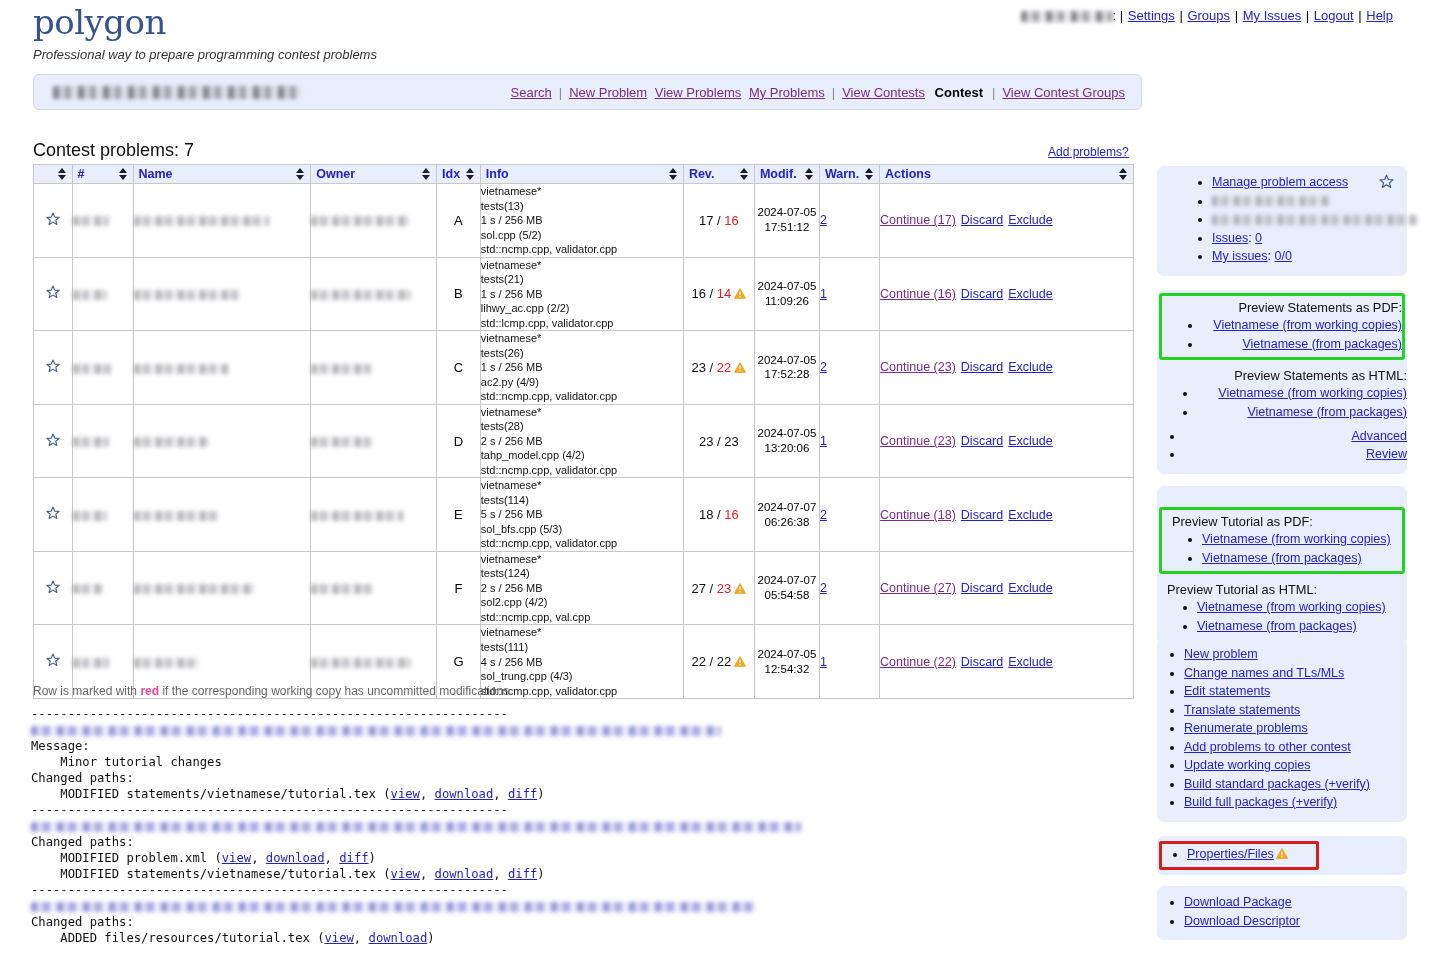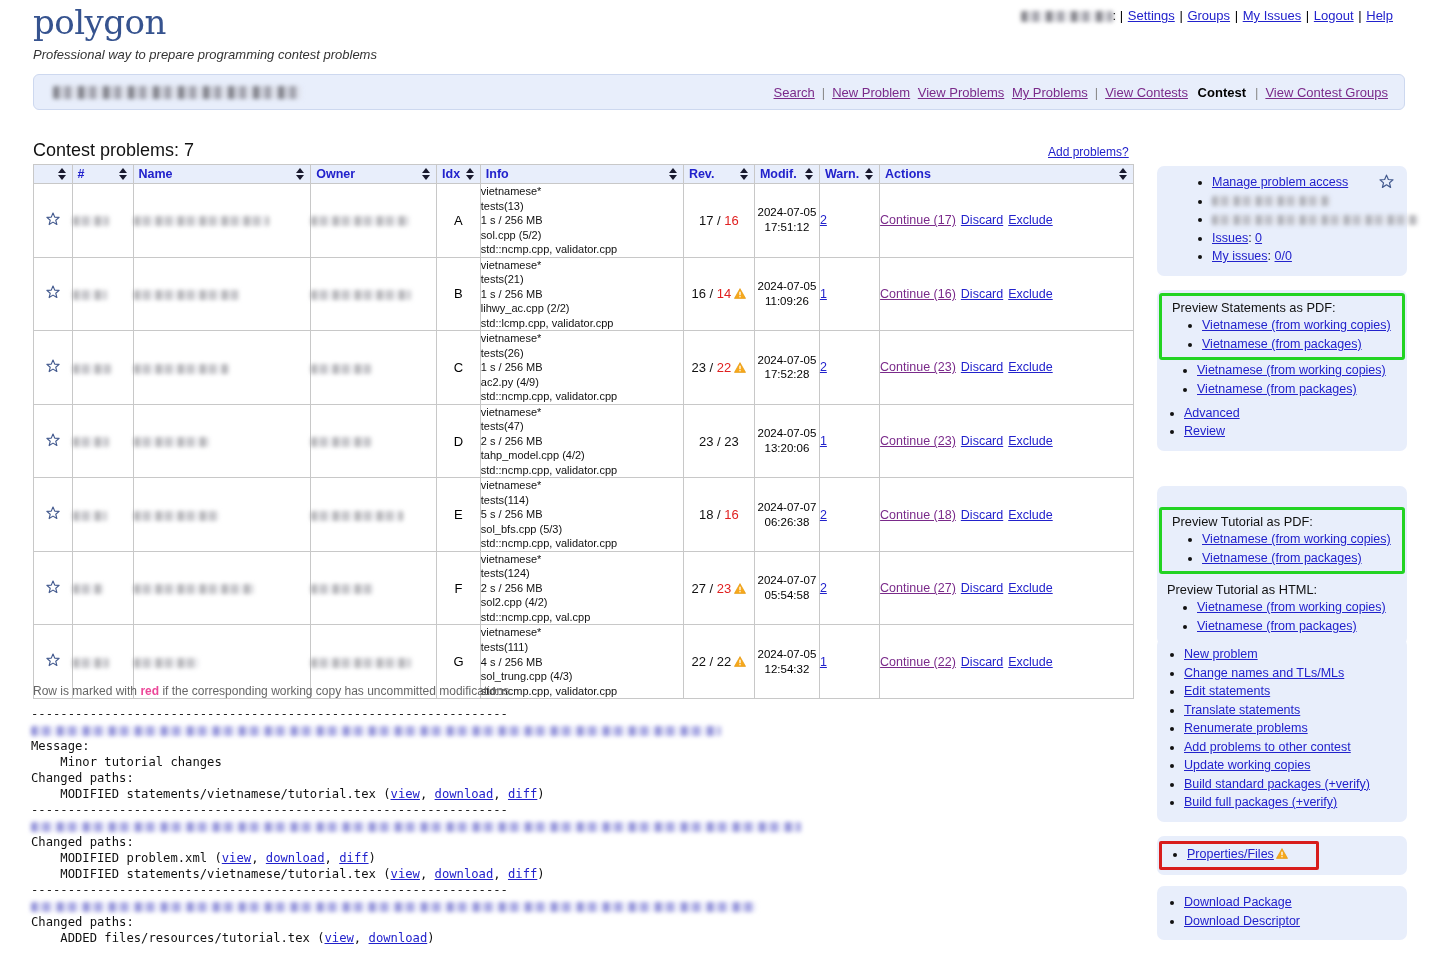--- a/index.html
+++ b/index.html
@@ -57,21 +57,21 @@
       repeating-linear-gradient(90deg,
         rgba(110,110,205,.75) 0px, rgba(110,110,205,.75) 6px,
         rgba(195,195,235,.6) 6px, rgba(195,195,235,.6) 12px,
         rgba(130,130,215,.7) 12px, rgba(130,130,215,.7) 19px,
         rgba(220,220,245,.5) 19px, rgba(220,220,245,.5) 26px);
   }
 
   
   .contestbar {
     position: absolute; left: 33px; top: 74px;
-    width: 1372px; height: 36px;
+    width: 1109px; height: 36px;
     background: #e8eefb;
     border: 1px solid #cdd8ef;
     border-radius: 6px;
   }
   .contestbar .title { position: absolute; left: 19px; top: 9px; }
   .mainnav {
     position: absolute; right: 14px; top: 10px;
     font-size: 13px; color: #555;
   }
   .mainnav a { margin: 0 2px; }
@@ -382,21 +382,21 @@
       <tr style="height: 68px;">
         <td class="c-star"><span class="star"><svg viewBox="0 0 24 24" width="16" height="16" fill="none" stroke="#42598e" stroke-width="1.7" stroke-linejoin="round">
               <polygon points="12,3 14.6,9.2 21.2,9.6 16.2,13.9 17.8,20.3 12,16.7 6.2,20.3 7.8,13.9 2.8,9.6 9.4,9.2"></polygon>
             </svg></span></td>
         <td class="c-num"><span class="bl" style="width:36px;height:10px;"></span></td>
         <td class="c-name"><span class="bl" style="width:75px;height:10px;"></span></td>
         <td class="c-own"><span class="bl" style="width:60px;height:10px;"></span></td>
         <td class="c-idx">D</td>
         <td class="c-info">
           <div>vietnamese*</div>
-          <div>tests(47)</div>
+          <div>tests(28)</div>
           <div>2 s / 256 MB</div>
           <div>tahp_model.cpp (4/2)</div>
           <div>std::ncmp.cpp, validator.cpp</div>
         </td>
         <td class="c-rev"><span class="rev-new">23 / 23</span></td>
         <td class="c-mod">
           <div>2024-07-05</div>
           <div>13:20:06</div>
         </td>
         <td class="c-warn"><a href="#">1</a></td>
@@ -511,28 +511,29 @@
   </span>
   <ul>
     <li><a href="#">Manage problem access</a></li>
     <li><span class="bl" style="width:118px;height:10px;"></span></li>
     <li><span class="bl" style="width:206px;height:10px;"></span></li>
     <li><a href="#">Issues</a><span>: </span><a href="#">0</a></li>
     <li><a href="#">My issues</a><span>: </span><a href="#">0/0</a></li>
   </ul>
 </div>
 
-<div class="panel" style="top:290px;padding-top:3px;">
+<div class="panel" style="top:290px;padding-top:3px;text-align:right;">
   <div class="hl-green">
     <div class="hdr">Preview Statements as PDF:</div>
     <ul class="sub">
       <li><a href="#">Vietnamese (from working copies)</a></li>
       <li><a href="#">Vietnamese (from packages)</a></li>
     </ul>
   </div>
+  <div class="hdr" style="padding-top:6px;">Preview Statements as HTML:</div>
   <ul class="sub">
     <li><a href="#">Vietnamese (from working copies)</a></li>
     <li><a href="#">Vietnamese (from packages)</a></li>
   </ul>
   <ul style="margin-top:7px;">
     <li><a href="#">Advanced</a></li>
     <li><a href="#">Review</a></li>
   </ul>
 </div>
 

